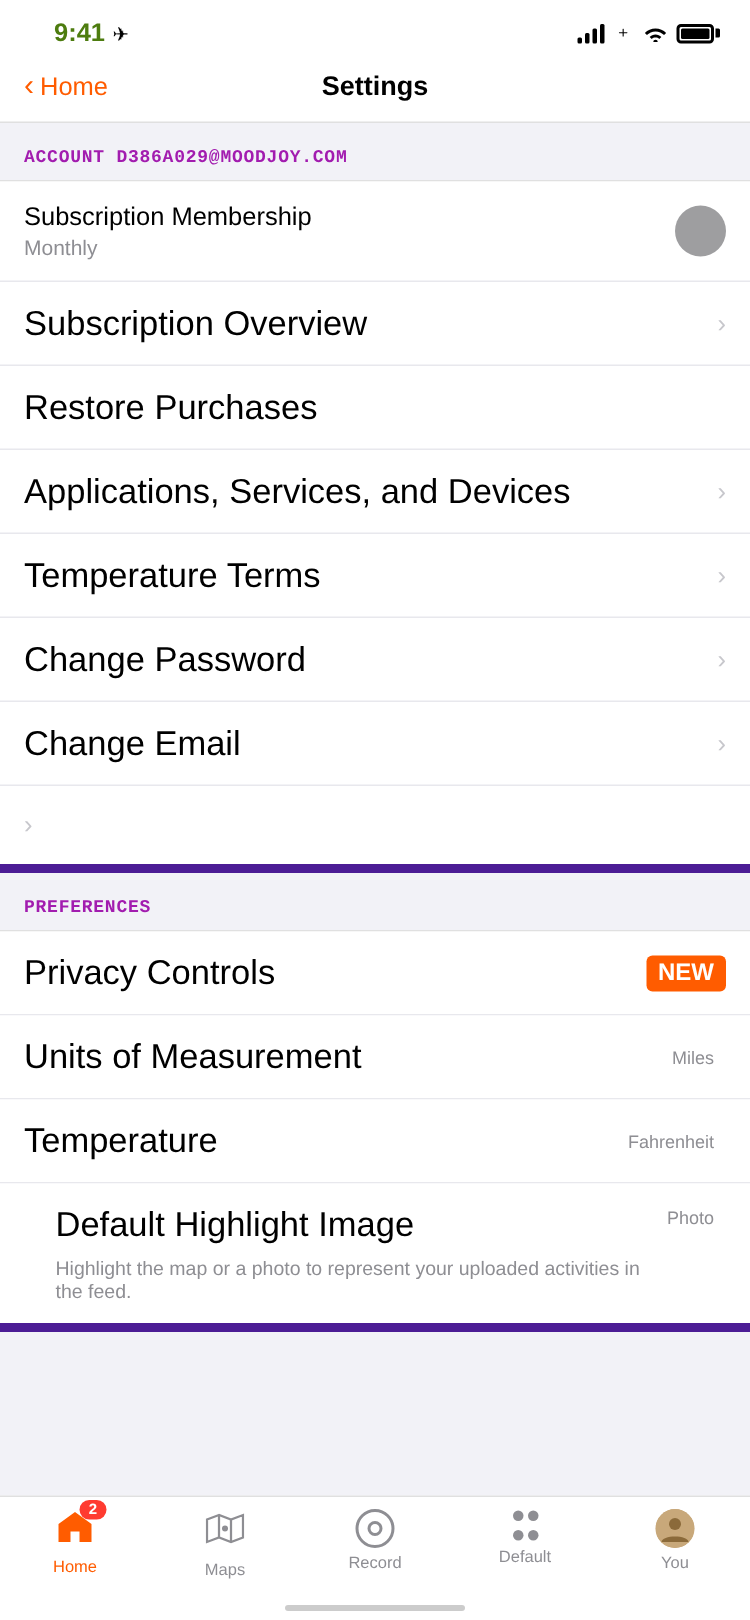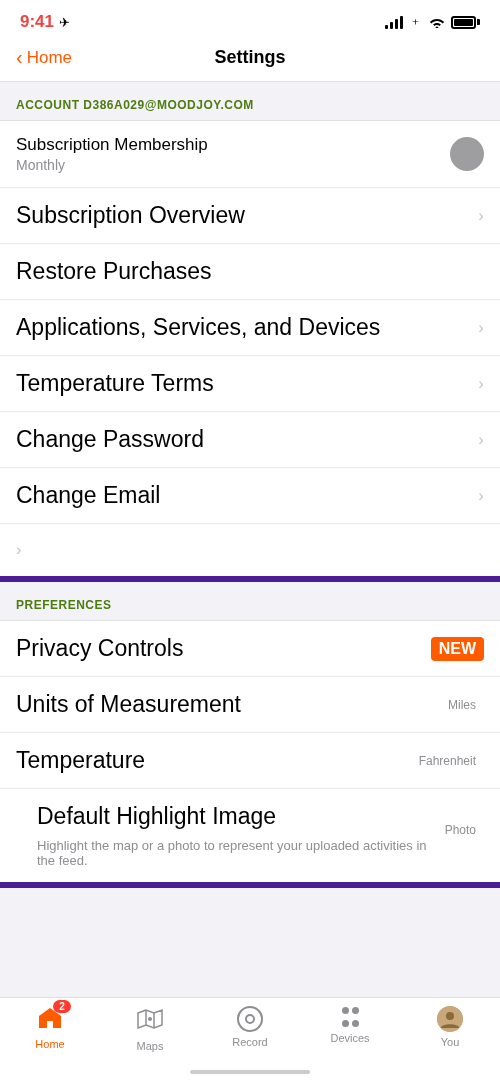--- a/index.html
+++ b/index.html
@@ -17,21 +17,22 @@
     .status-bar {
       display: flex;
       justify-content: space-between;
       align-items: center;
       padding: 12px 20px 6px;
       background: #fff;
     }
     .status-time {
       font-size: 17px;
       font-weight: 600;
-      color: #ef4444;
+      color: #4d7c0f;
+      margin-left: 16px;
     }
     .status-icons {
       display: flex;
       align-items: center;
       gap: 6px;
     }
     .signal-bars {
       display: flex;
       align-items: flex-end;
       gap: 2px;
@@ -105,23 +106,24 @@
       height: calc(1080px - 100px - 83px);
       overflow-y: auto;
       background: #f2f2f7;
     }
 
     
     .section-header {
       padding: 16px 16px 8px;
       font-size: 12px;
       font-weight: 600;
-      color: #4d7c0f;
+      color: #a21caf;
       letter-spacing: 0.5px;
       text-transform: uppercase;
+      font-family: Liberation Mono, monospace;
     }
 
     
     .settings-group {
       background: #fff;
       border-top: 1px solid #e0e0e0;
       border-bottom: 6px solid #4c1d95;
       margin-bottom: 0;
     }
 
@@ -432,21 +434,21 @@
       <div class="row-right">
         <span class="row-value">Fahrenheit</span>
       </div>
     </div>
 
     <div class="settings-row" style="align-items:flex-start;padding-top:14px;padding-bottom:14px;padding-left:37px;">
       <div class="row-content">
         <div class="row-title">Default Highlight Image</div>
         <div class="row-subtitle">Highlight the map or a photo to represent your uploaded activities in the feed.</div>
       </div>
-      <div class="row-right" style="margin-top:20px;">
+      <div class="row-right" style="margin-top:2px;">
         <span class="row-value">Photo</span>
       </div>
     </div>
 
   </div>
 
   <div class="section-gap"></div>
 </div>
 
 <div class="tab-bar">
@@ -480,21 +482,21 @@
     <span class="tab-label">Record</span>
   </div>
 
   <div class="tab-item">
     <div style="display:flex;flex-wrap:wrap;width:22px;height:22px;gap:3px;align-items:center;justify-content:center;">
       <div style="width:7px;height:7px;border-radius:50%;background:#8e8e93;"></div>
       <div style="width:7px;height:7px;border-radius:50%;background:#8e8e93;"></div>
       <div style="width:7px;height:7px;border-radius:50%;background:#8e8e93;"></div>
       <div style="width:7px;height:7px;border-radius:50%;background:#8e8e93;"></div>
     </div>
-    <span class="tab-label">Devices</span>
+    <span class="tab-label">Default</span>
   </div>
 
   <div class="tab-item">
     <div class="you-avatar">
       <svg width="26" height="26" viewBox="0 0 26 26">
         <rect width="26" height="26" fill="#c8a87a" rx="13"></rect>
         <circle cx="13" cy="10" r="4" fill="#8b6a3a"></circle>
         <path d="M4 22c0-5 18-5 18 0" fill="#8b6a3a"></path>
       </svg>
     </div>

